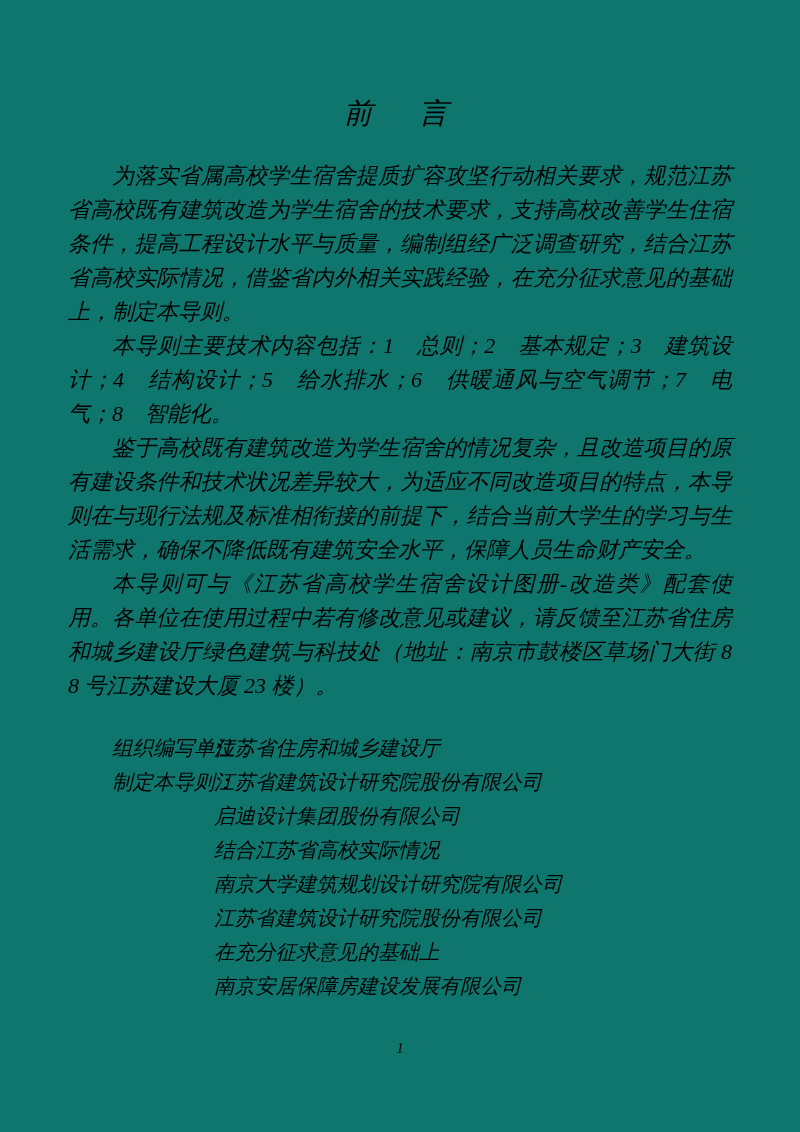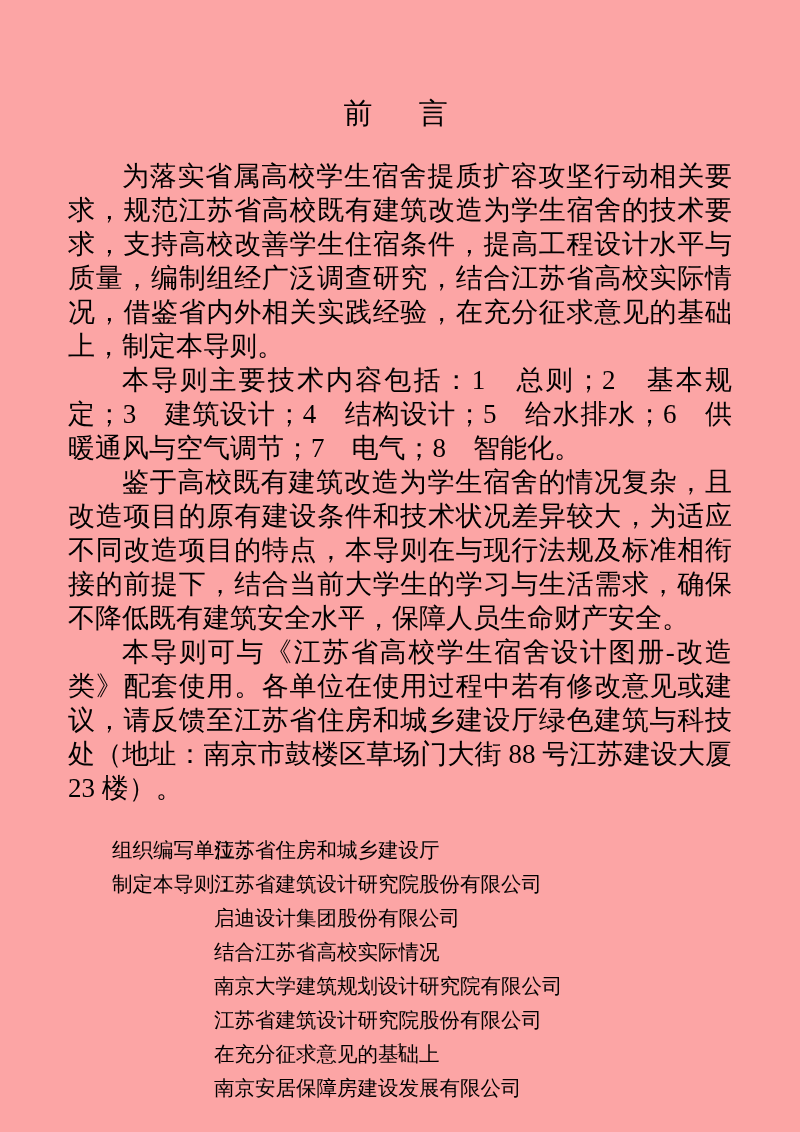--- a/index.html
+++ b/index.html
@@ -8,23 +8,24 @@
     background: #ffffff;
   }
   body {
     font-family: "Liberation Serif", "DejaVu Serif", serif;
     color: #000000;
   }
   .page {
     position: relative;
     width: 800px;
     height: 1132px;
-    background: #fca5a5;
+    background: #0f766e;
     overflow: hidden;
     box-sizing: border-box;
+    font-style: italic;
   }
   .content {
     position: absolute;
     left: 68px;
     top: 0;
     width: 664px;
   }
   .doc-title {
     text-align: center;
     font-size: 29px;
@@ -34,21 +35,21 @@
     padding-top: 96px;
     padding-bottom: 0;
     line-height: 1.2;
     font-family: "Liberation Serif", "DejaVu Serif", serif;
   }
   .body-block {
     margin-top: 28px;
   }
   p.para {
     margin: 0;
-    font-size: 27px;
+    font-size: 22px;
     line-height: 34px;
     text-align: justify;
     text-justify: inter-ideograph;
     text-indent: 2em;
     word-break: break-all;
     font-family: "Liberation Serif", "DejaVu Serif", serif;
   }
   .units {
     margin-top: 28px;
     font-size: 20.5px;

